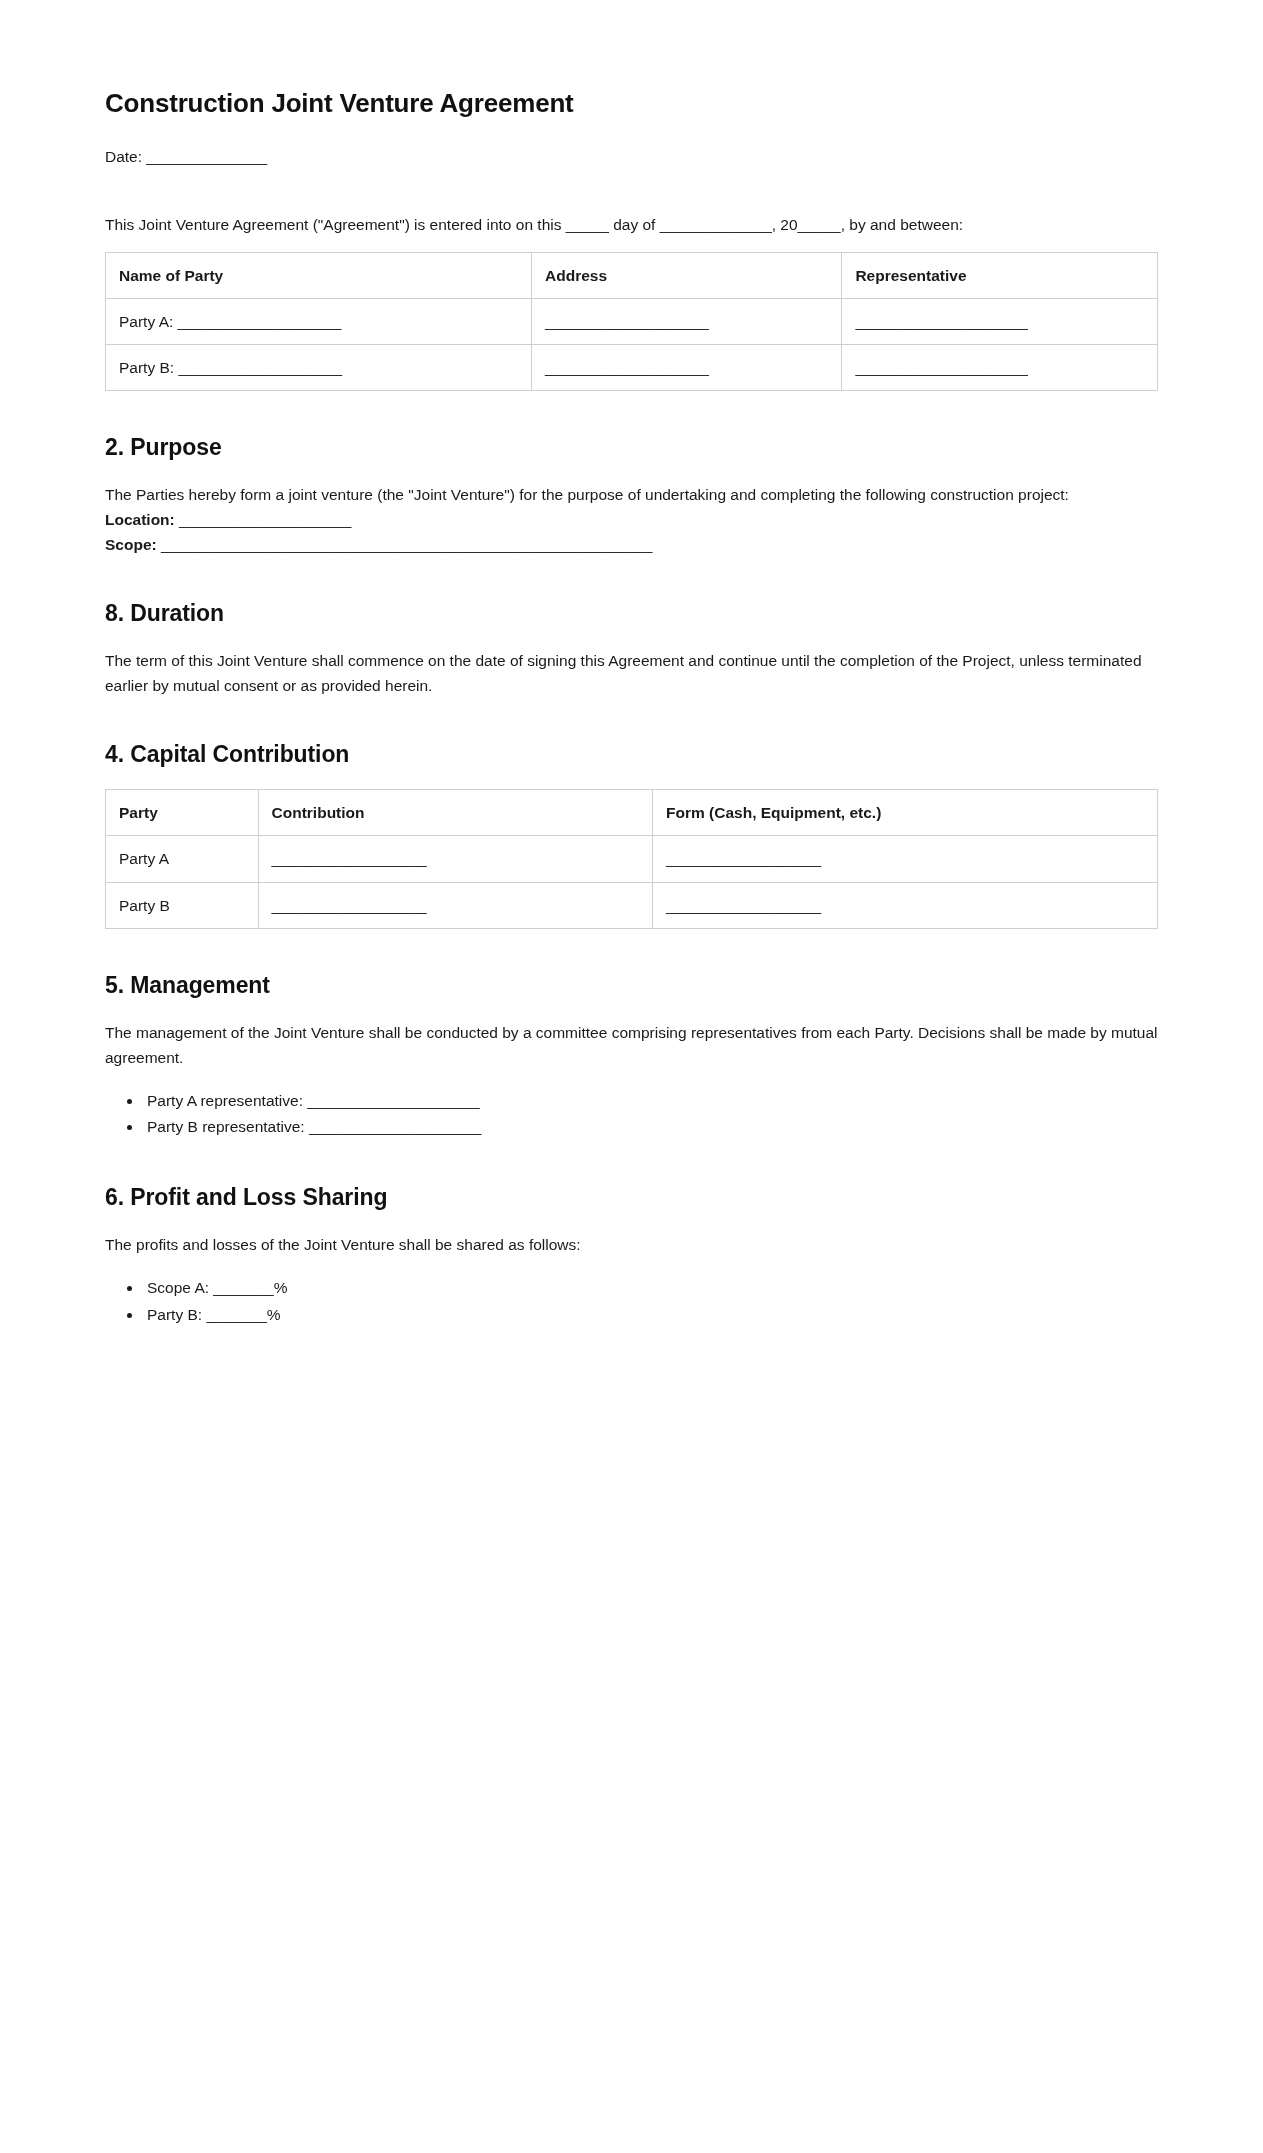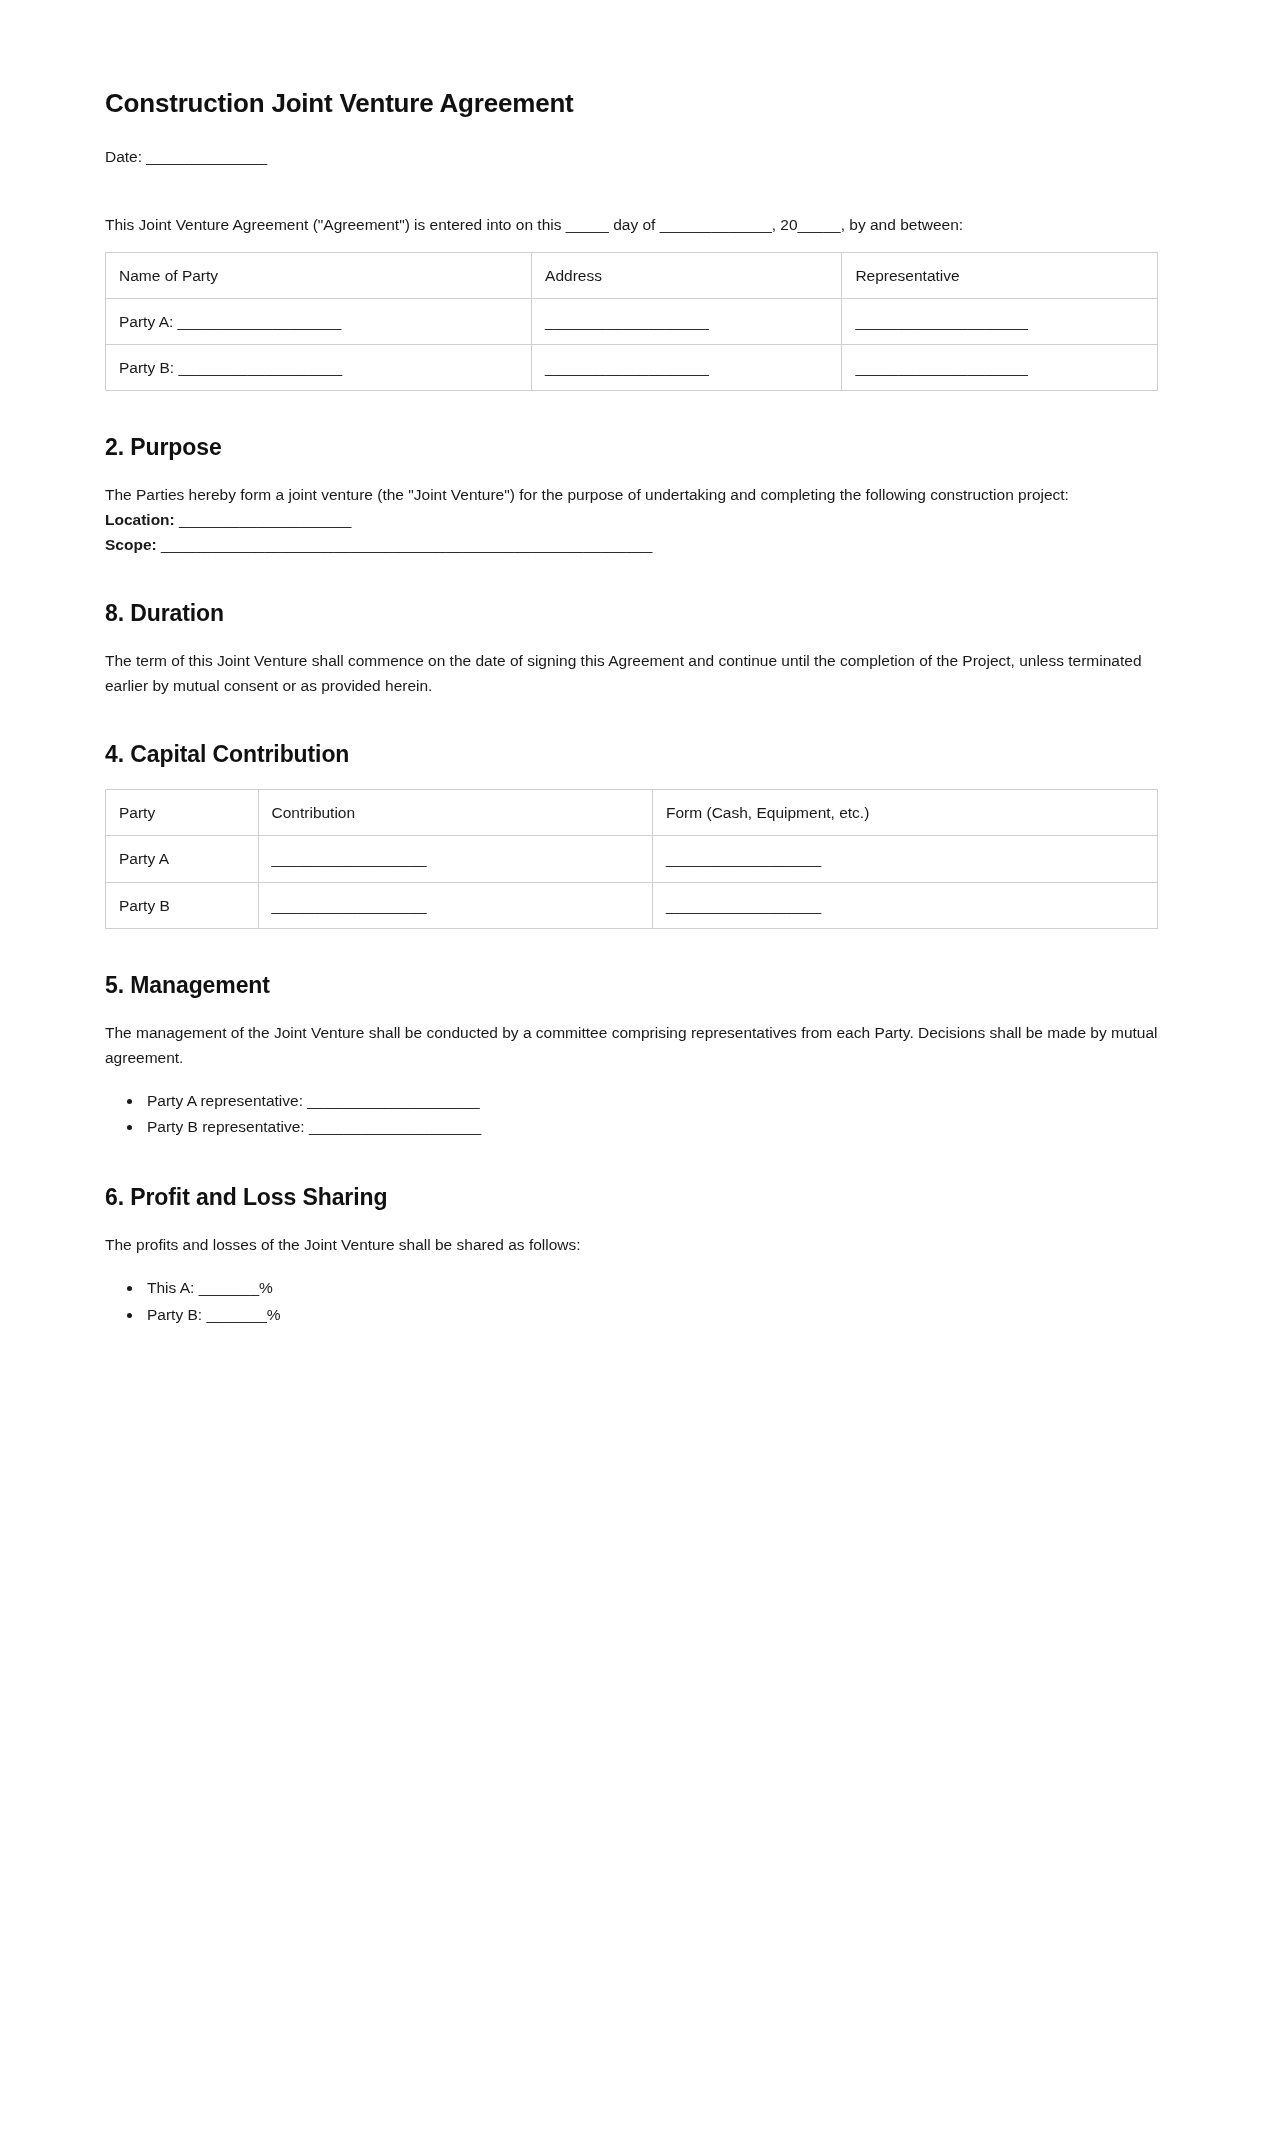--- a/index.html
+++ b/index.html
@@ -72,21 +72,21 @@
   table.doc-table td {
     border: 1px solid #cfcfcf;
     text-align: left;
     vertical-align: top;
     padding: 11px 13px;
     font-size: 15.5px;
     line-height: 1.5;
     color: #1a1a1a;
   }
   table.doc-table th {
-    font-weight: normal;
+    font-weight: bold;
   }
   table.doc-table td {
     height: 36px;
   }
   
   table.parties-table col.c1 { width: 40.5%; }
   table.parties-table col.c2 { width: 29.5%; }
   table.parties-table col.c3 { width: 30%; }
   
   table.capital-table col.c1 { width: 14.5%; }
@@ -196,18 +196,18 @@
     <ul class="doc-list">
       <li>Party A representative: ____________________</li>
       <li>Party B representative: ____________________</li>
     </ul>
   </div>
 
   <div class="section">
     <h2 class="section-heading">6. Profit and Loss Sharing</h2>
     <p class="body-text last">The profits and losses of the Joint Venture shall be shared as follows:</p>
     <ul class="doc-list">
-      <li>This A: _______%</li>
+      <li>Scope A: _______%</li>
       <li>Party B: _______%</li>
     </ul>
   </div>
 
 </div>
 
 </body></html>

